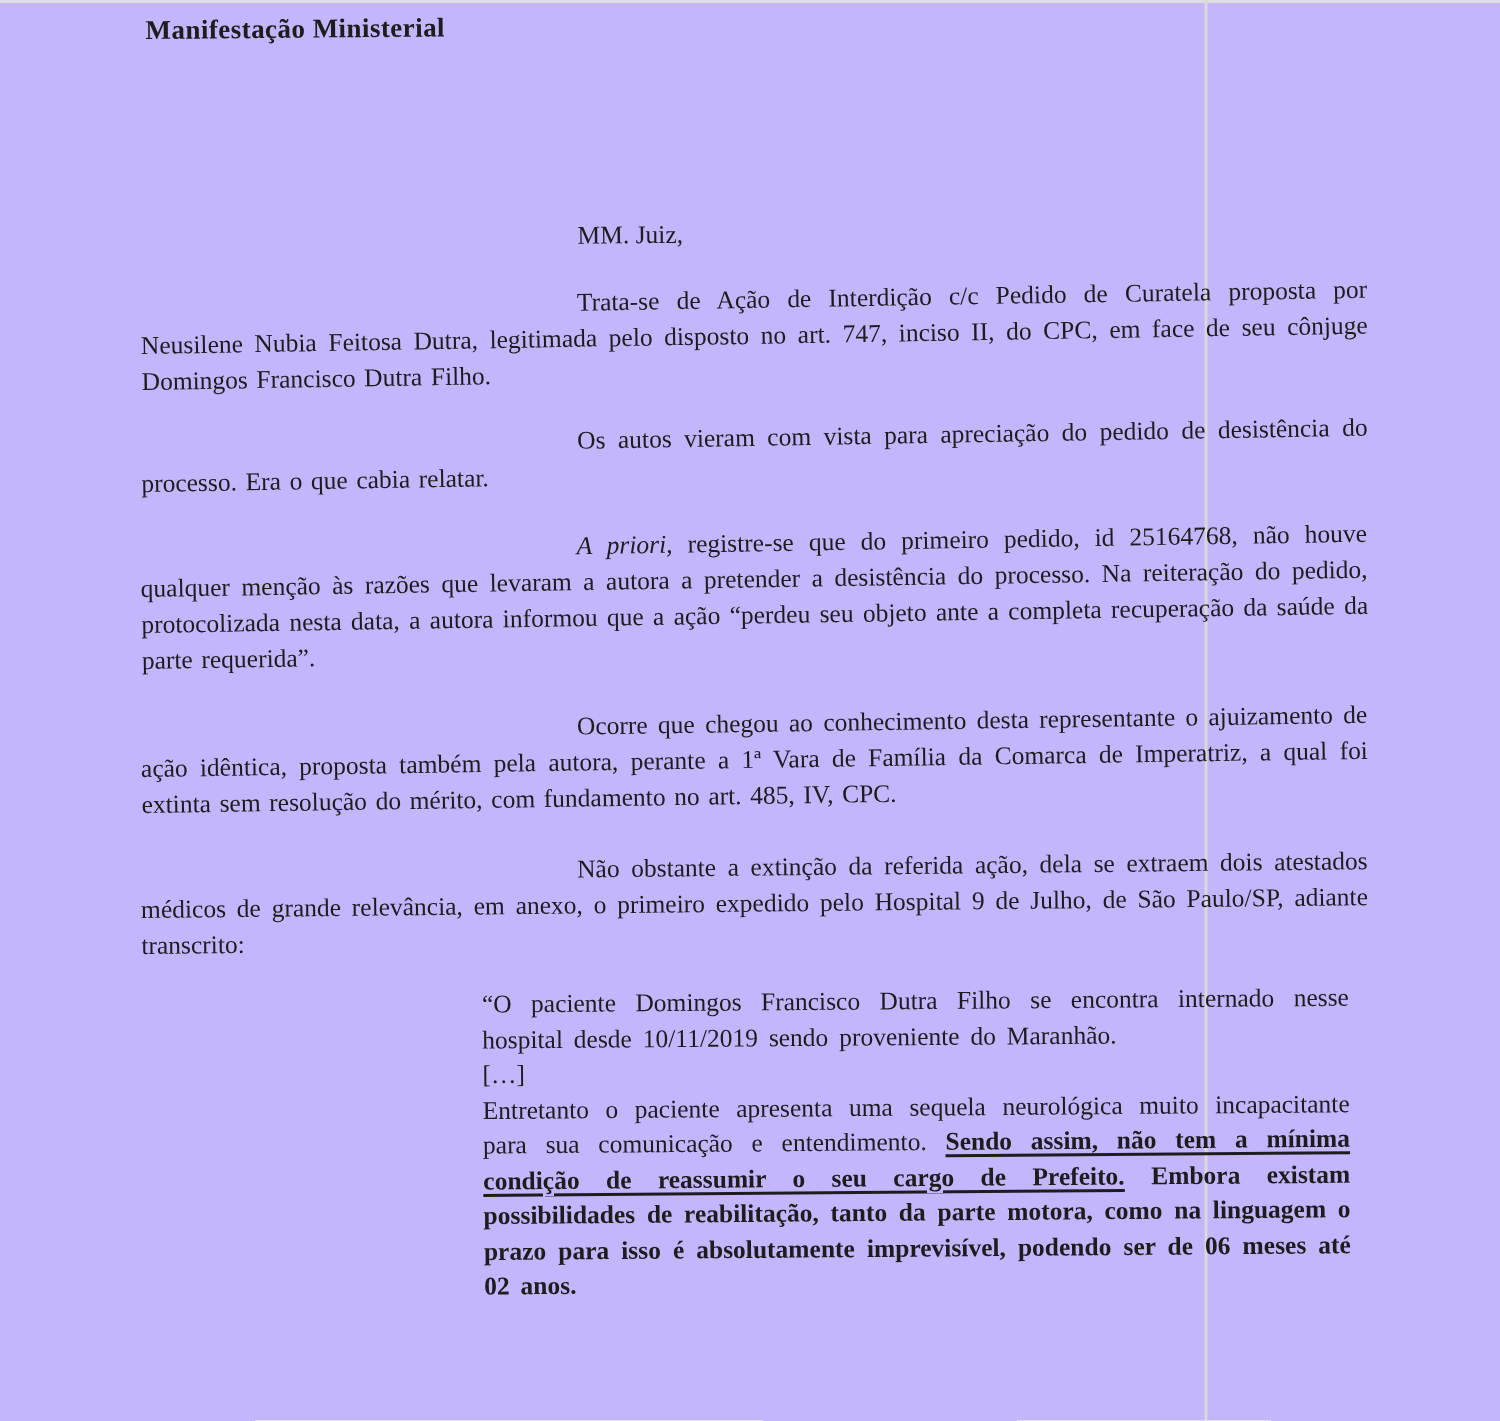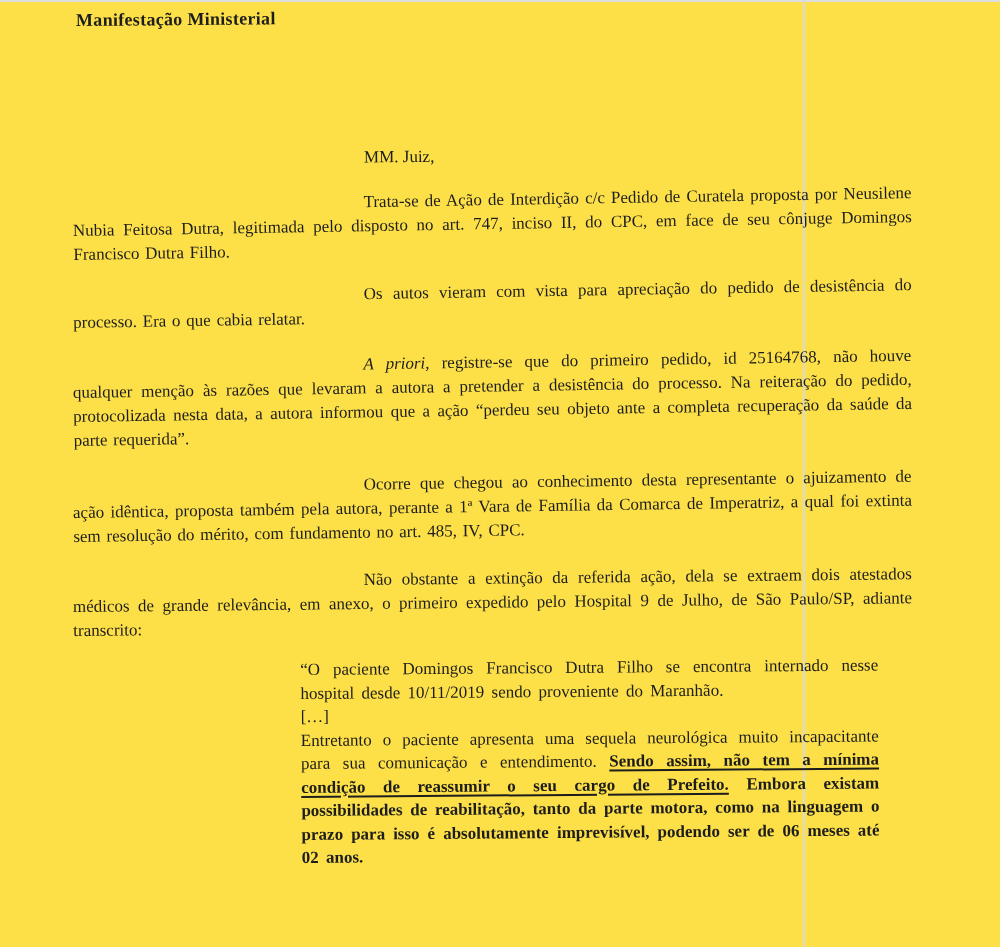--- a/index.html
+++ b/index.html
@@ -1,26 +1,26 @@
 <!DOCTYPE html>
 <html lang="pt"><head>
 <meta charset="utf-8">
 <style>
   html, body { margin: 0; padding: 0; background: #ffffff; }
   .page {
     position: relative;
     width: 1000px;
     height: 947px;
     margin: 0 auto;
-    background: #fde047;
+    background: #c4b5fd;
     overflow: hidden;
     font-family: "Liberation Serif", "DejaVu Serif", serif;
     color: #1d1d1d;
     box-sizing: border-box;
-    padding: 0 88px 0 73px;
+    padding: 0 88px 0 94px;
   }
   .edge-line-top {
     position: absolute;
     left: 0; top: 0;
     width: 100%; height: 2px;
     background: #dedede;
   }
   .scan-line-vertical {
     position: absolute;
     left: 803px; top: 0;

